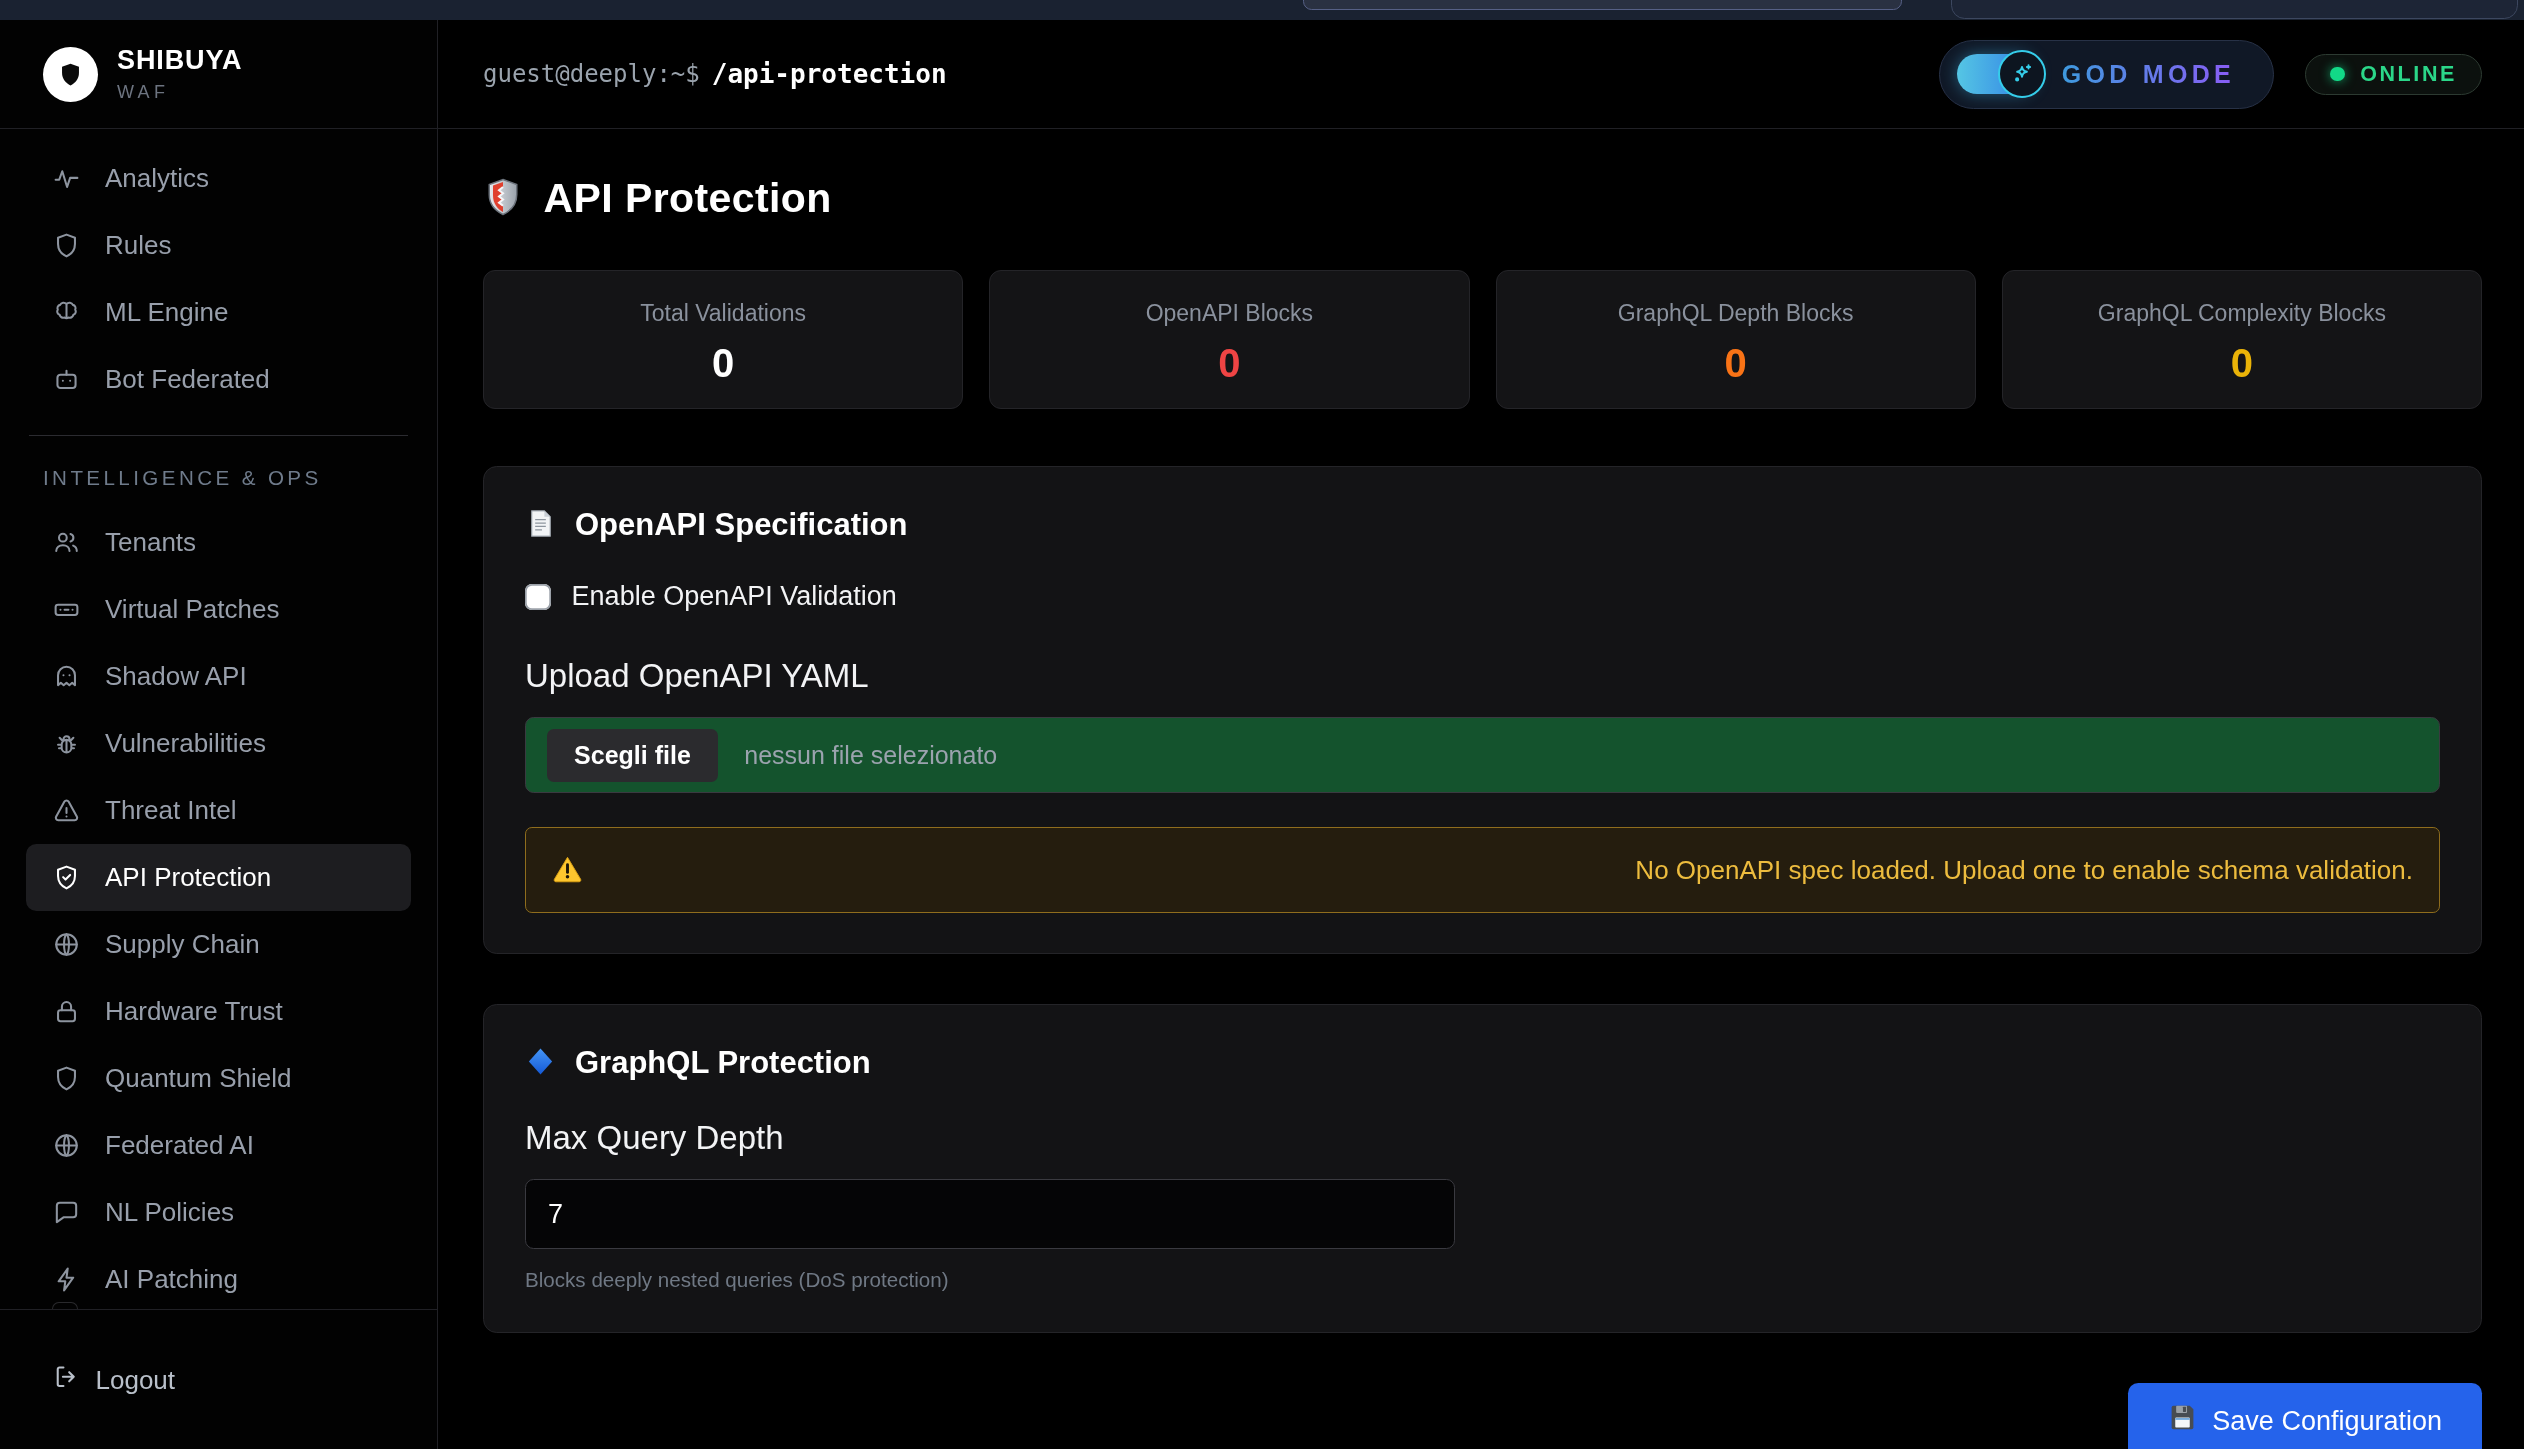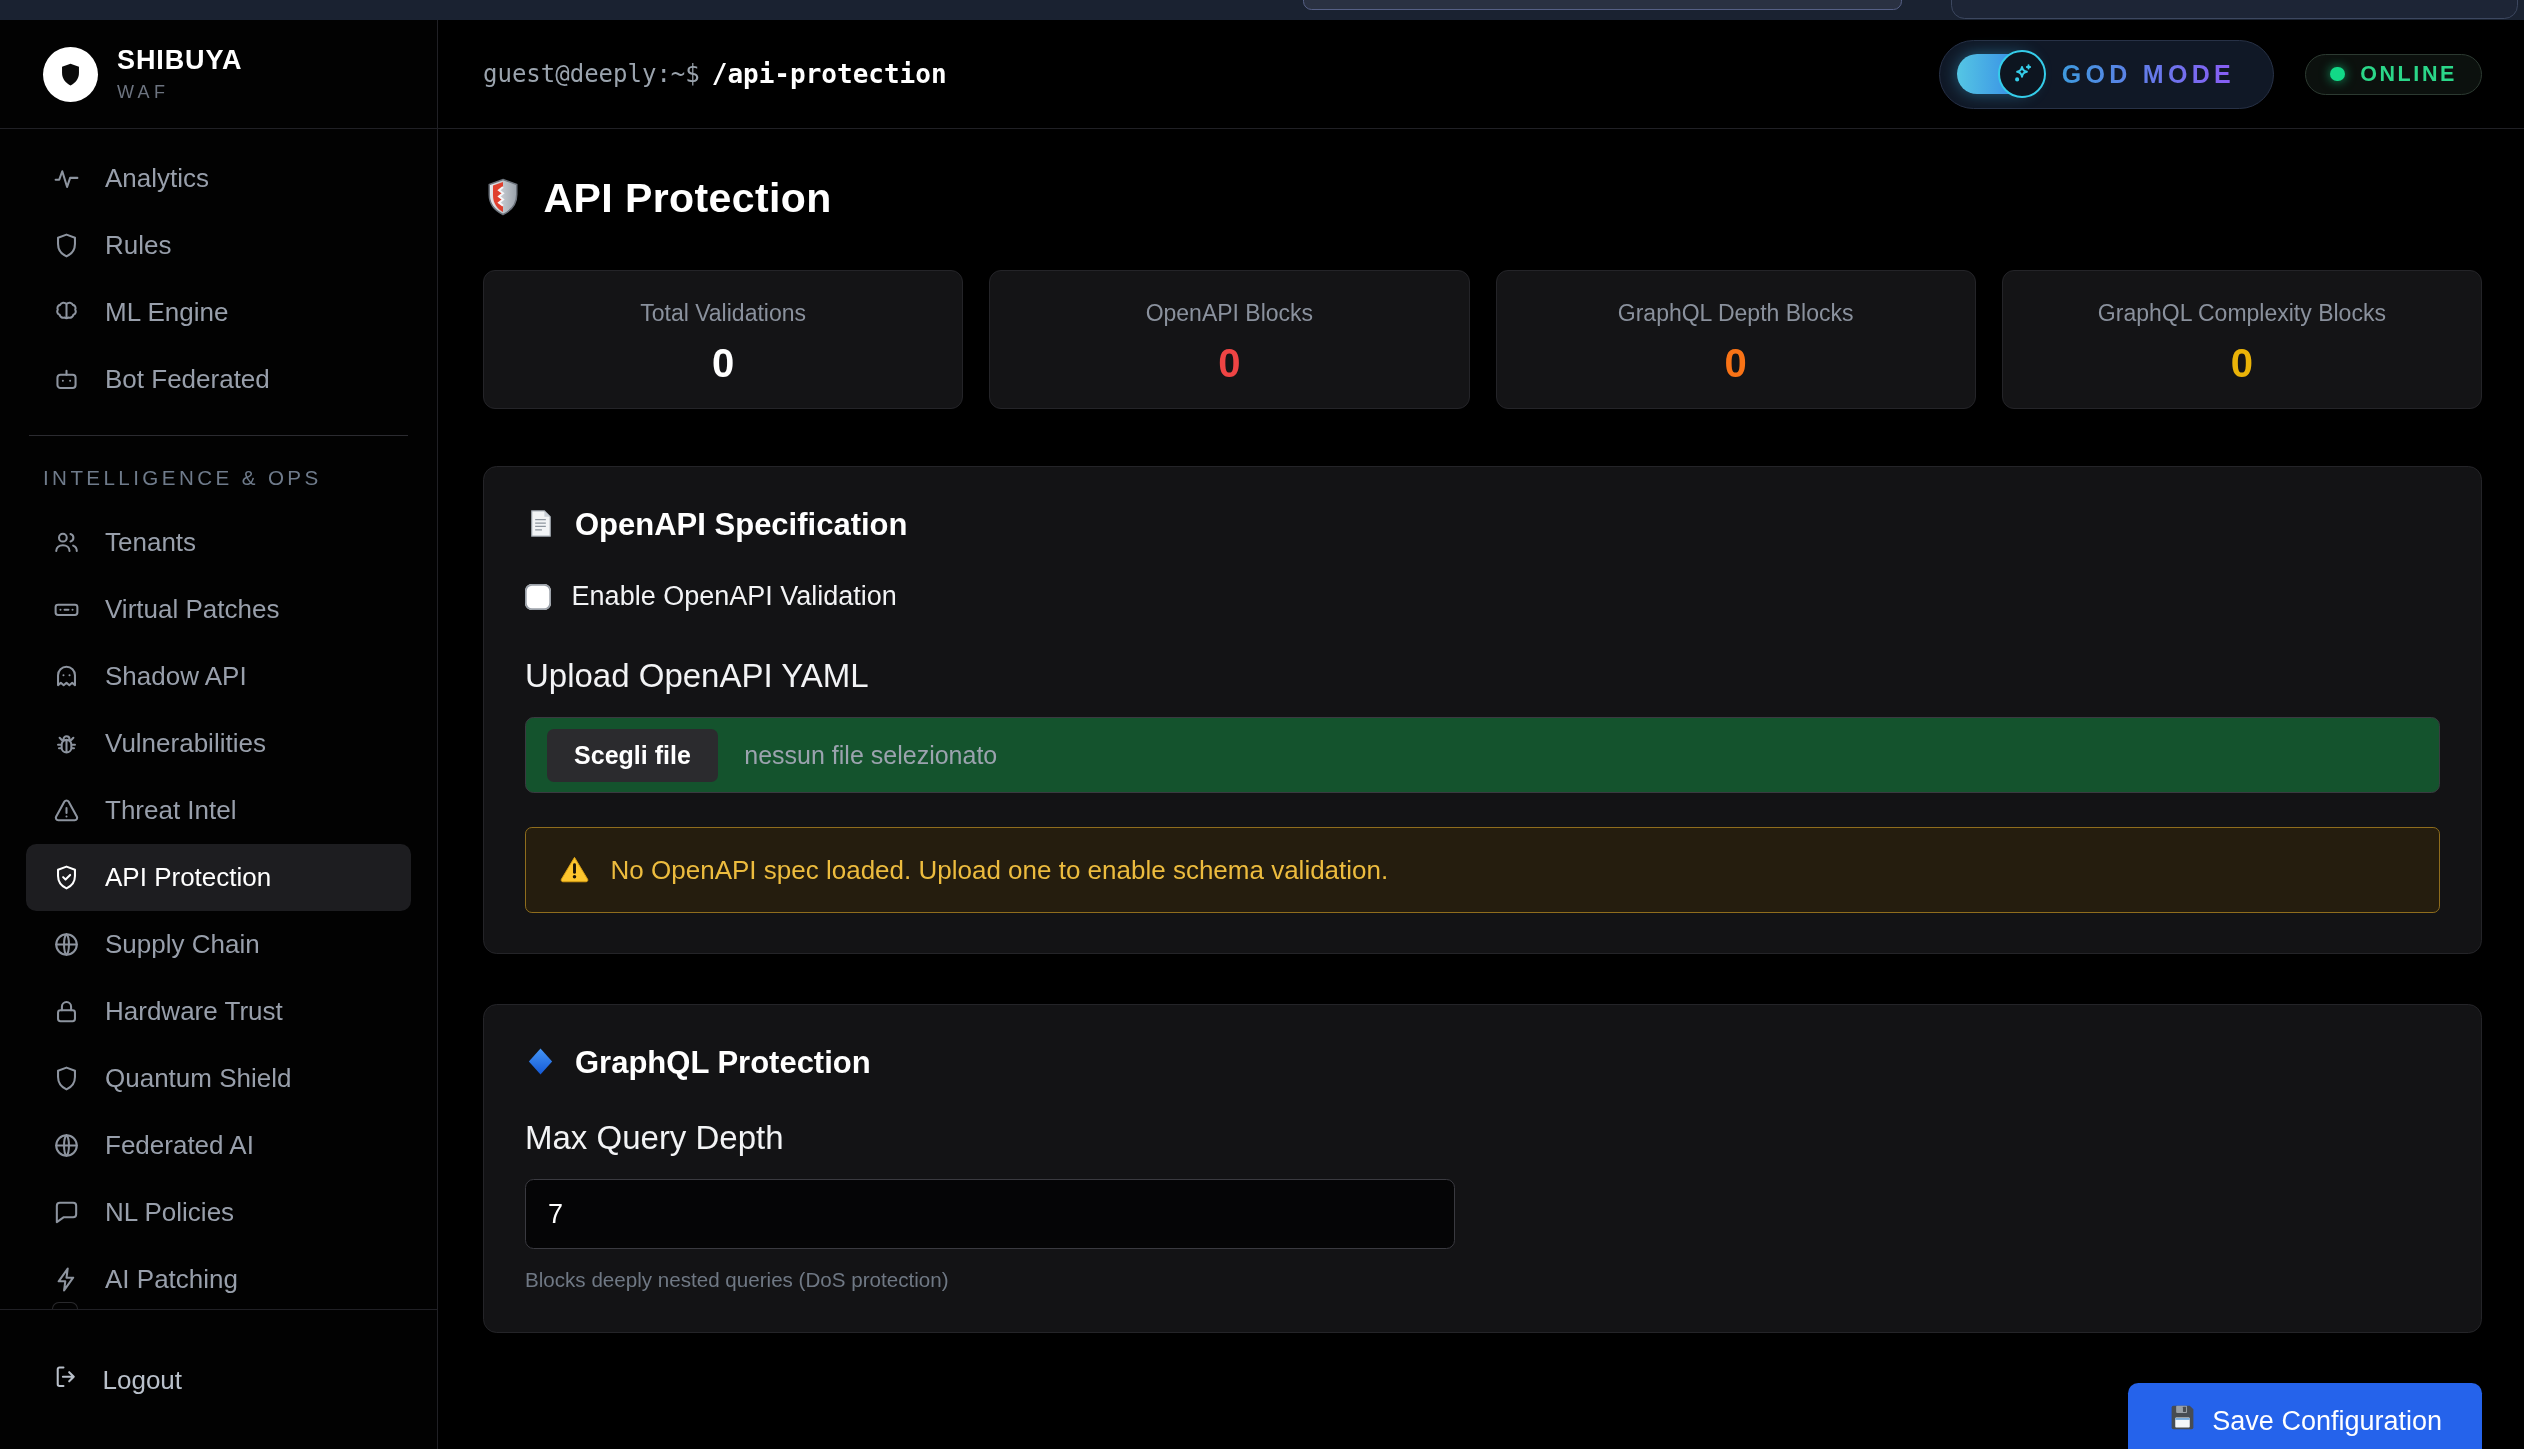--- a/index.html
+++ b/index.html
@@ -22,21 +22,21 @@
   .nav { flex:1; padding:15.5px 26px 0 26px; overflow:hidden; position:relative; }
   .nav-item { height:67px; display:flex; align-items:center; gap:24px; padding-left:26px; border-radius:10.3px; color:#989fab; font-size:26px; cursor:pointer; }
   .nav-item .nav-ic { display:flex; width:29px; height:29px; }
   .nav-ic svg { width:29px; height:29px; stroke:#8d949f; fill:none; stroke-width:1.7; stroke-linecap:round; stroke-linejoin:round; }
   .nav-item.active { background:#1d1d20; color:#fff; }
   .nav-item.active svg { stroke:#fff; }
   .nav-divider { height:0.9px; background:#2b2b30; margin:22px 3.4px; }
   .nav-section-label { font-size:20.6px; color:#6f7b8b; letter-spacing:3.4px; padding:8.6px 0 19px 17px; font-weight:500; }
   .clipped-item { position:absolute; left:52px; bottom:-6.9px; width:26px; height:13.7px; border:1.7px solid #4a4a4f; border-bottom:none; border-radius:6.9px 6.9px 0 0; opacity:.55; }
   .sidebar-footer { flex:none; height:141px; border-top:0.9px solid #202025; display:flex; align-items:center; padding-left:52px; }
-  .logout-row { display:flex; align-items:center; gap:23px; color:#b9c0ca; font-size:26px; cursor:pointer; }
+  .logout-row { display:flex; align-items:center; gap:16px; color:#b9c0ca; font-size:26px; cursor:pointer; }
   .logout-row svg { width:27.5px; height:27.5px; stroke:#b9c0ca; fill:none; stroke-width:1.8; stroke-linecap:round; stroke-linejoin:round; }
 
   
   .main-col { flex:1; display:flex; flex-direction:column; height:100%; }
   .topbar { height:109px; border-bottom:0.9px solid #202025; display:flex; align-items:center; padding:0 43px 0 45px; flex:none; }
   .terminal { display:flex; align-items:center; gap:12px; font-family:"DejaVu Sans Mono","Liberation Mono",monospace; }
   .term-prompt { color:#9aa3ad; font-size:24px; }
   .term-cmd { color:#fff; font-size:26px; font-weight:700; }
   .topbar-right { margin-left:auto; display:flex; align-items:center; gap:31px; }
   .godmode-pill { display:flex; align-items:center; gap:26px; background:#101826; border:1.7px solid #273146; border-radius:38px; padding:13.7px 38px 13.7px 17px; height:69px; cursor:pointer; }
@@ -64,21 +64,21 @@
 
   .checkbox-row { display:flex; align-items:center; gap:20.6px; margin-bottom:45px; cursor:pointer; }
   .checkbox { width:26px; height:26px; background:#fff; border-radius:6.9px; box-shadow:0 0 0 1.7px #9aa0a8 inset; }
   .checkbox-label { color:#f2f3f5; font-size:27px; }
 
   .field-label { color:#f2f3f5; font-size:33px; margin-bottom:22px; }
   .file-input { height:76px; border:1.7px solid #3a3a40; border-radius:8.6px; background:#14532d; display:flex; align-items:center; padding:0 20.6px; gap:26px; cursor:pointer; }
   .file-btn { background:#2b2b2e; border-radius:6.9px; height:53px; display:flex; align-items:center; padding:0 27.5px; color:#fff; font-size:25px; font-weight:700; }
   .file-status { color:#9ba3ae; font-size:25px; }
 
-  .warning-box { margin-top:34px; border:1.7px solid #8f6d1d; background:#251d0e; border-radius:6.9px; height:86px; display:flex; align-items:center; padding:0 33px; gap:20.6px; }
+  .warning-box { margin-top:34px; border:1.7px solid #8f6d1d; background:#251d0e; border-radius:6.9px; height:86px; display:flex; align-items:center; padding:0 26px; gap:20.6px;justify-content:space-between; }
   .warning-text { color:#edbc3e; font-size:26px; }
 
   .gql-grid { display:grid; grid-template-columns:1fr 1fr; column-gap:55px; }
   .text-input { width:100%; height:70px; background:#050506; border:1.7px solid #3a3a40; border-radius:8.6px; color:#fff; font-size:27px; padding:0 22px; font-family:"Liberation Sans",sans-serif; outline:none; }
   .helper-text { color:#6f7884; font-size:20.6px; margin-top:19px; }
 
   .save-row { display:flex; justify-content:flex-end; }
   .save-btn { display:flex; align-items:center; gap:15.5px; background:#2563eb; border:none; border-radius:10.3px; height:76px; padding:0 40px; color:#fff; font-size:27px; font-weight:500; cursor:pointer; }
 </style>
 </head>

